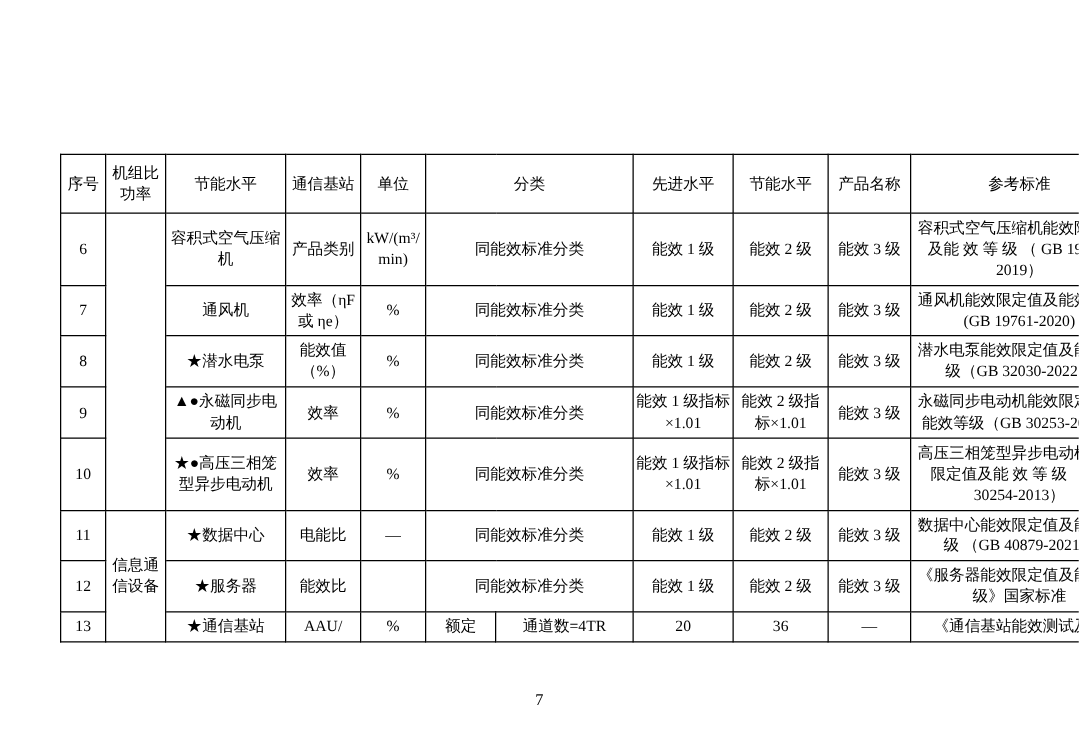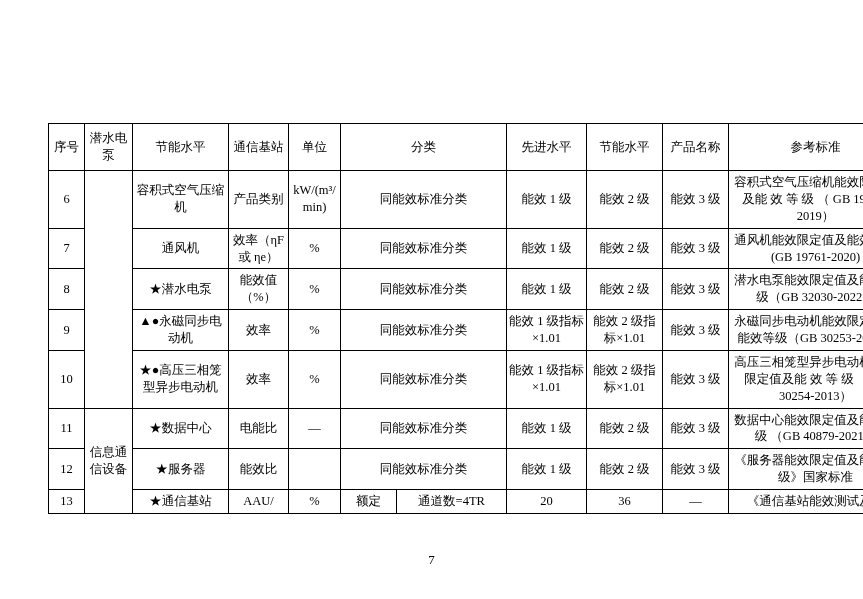--- a/index.html
+++ b/index.html
@@ -89,21 +89,21 @@
         <col class="col-class1">
         <col class="col-class2">
         <col class="col-adv">
         <col class="col-save">
         <col class="col-entry">
         <col class="col-ref">
       </colgroup>
       <thead>
         <tr>
           <th>序号</th>
-          <th>潜水电泵</th>
+          <th>机组比功率</th>
           <th>节能水平</th>
           <th>通信基站</th>
           <th>单位</th>
           <th colspan="2">分类</th>
           <th>先进水平</th>
           <th>节能水平</th>
           <th>产品名称</th>
           <th class="ref" style="text-align:center">参考标准</th>
         </tr>
       </thead>

